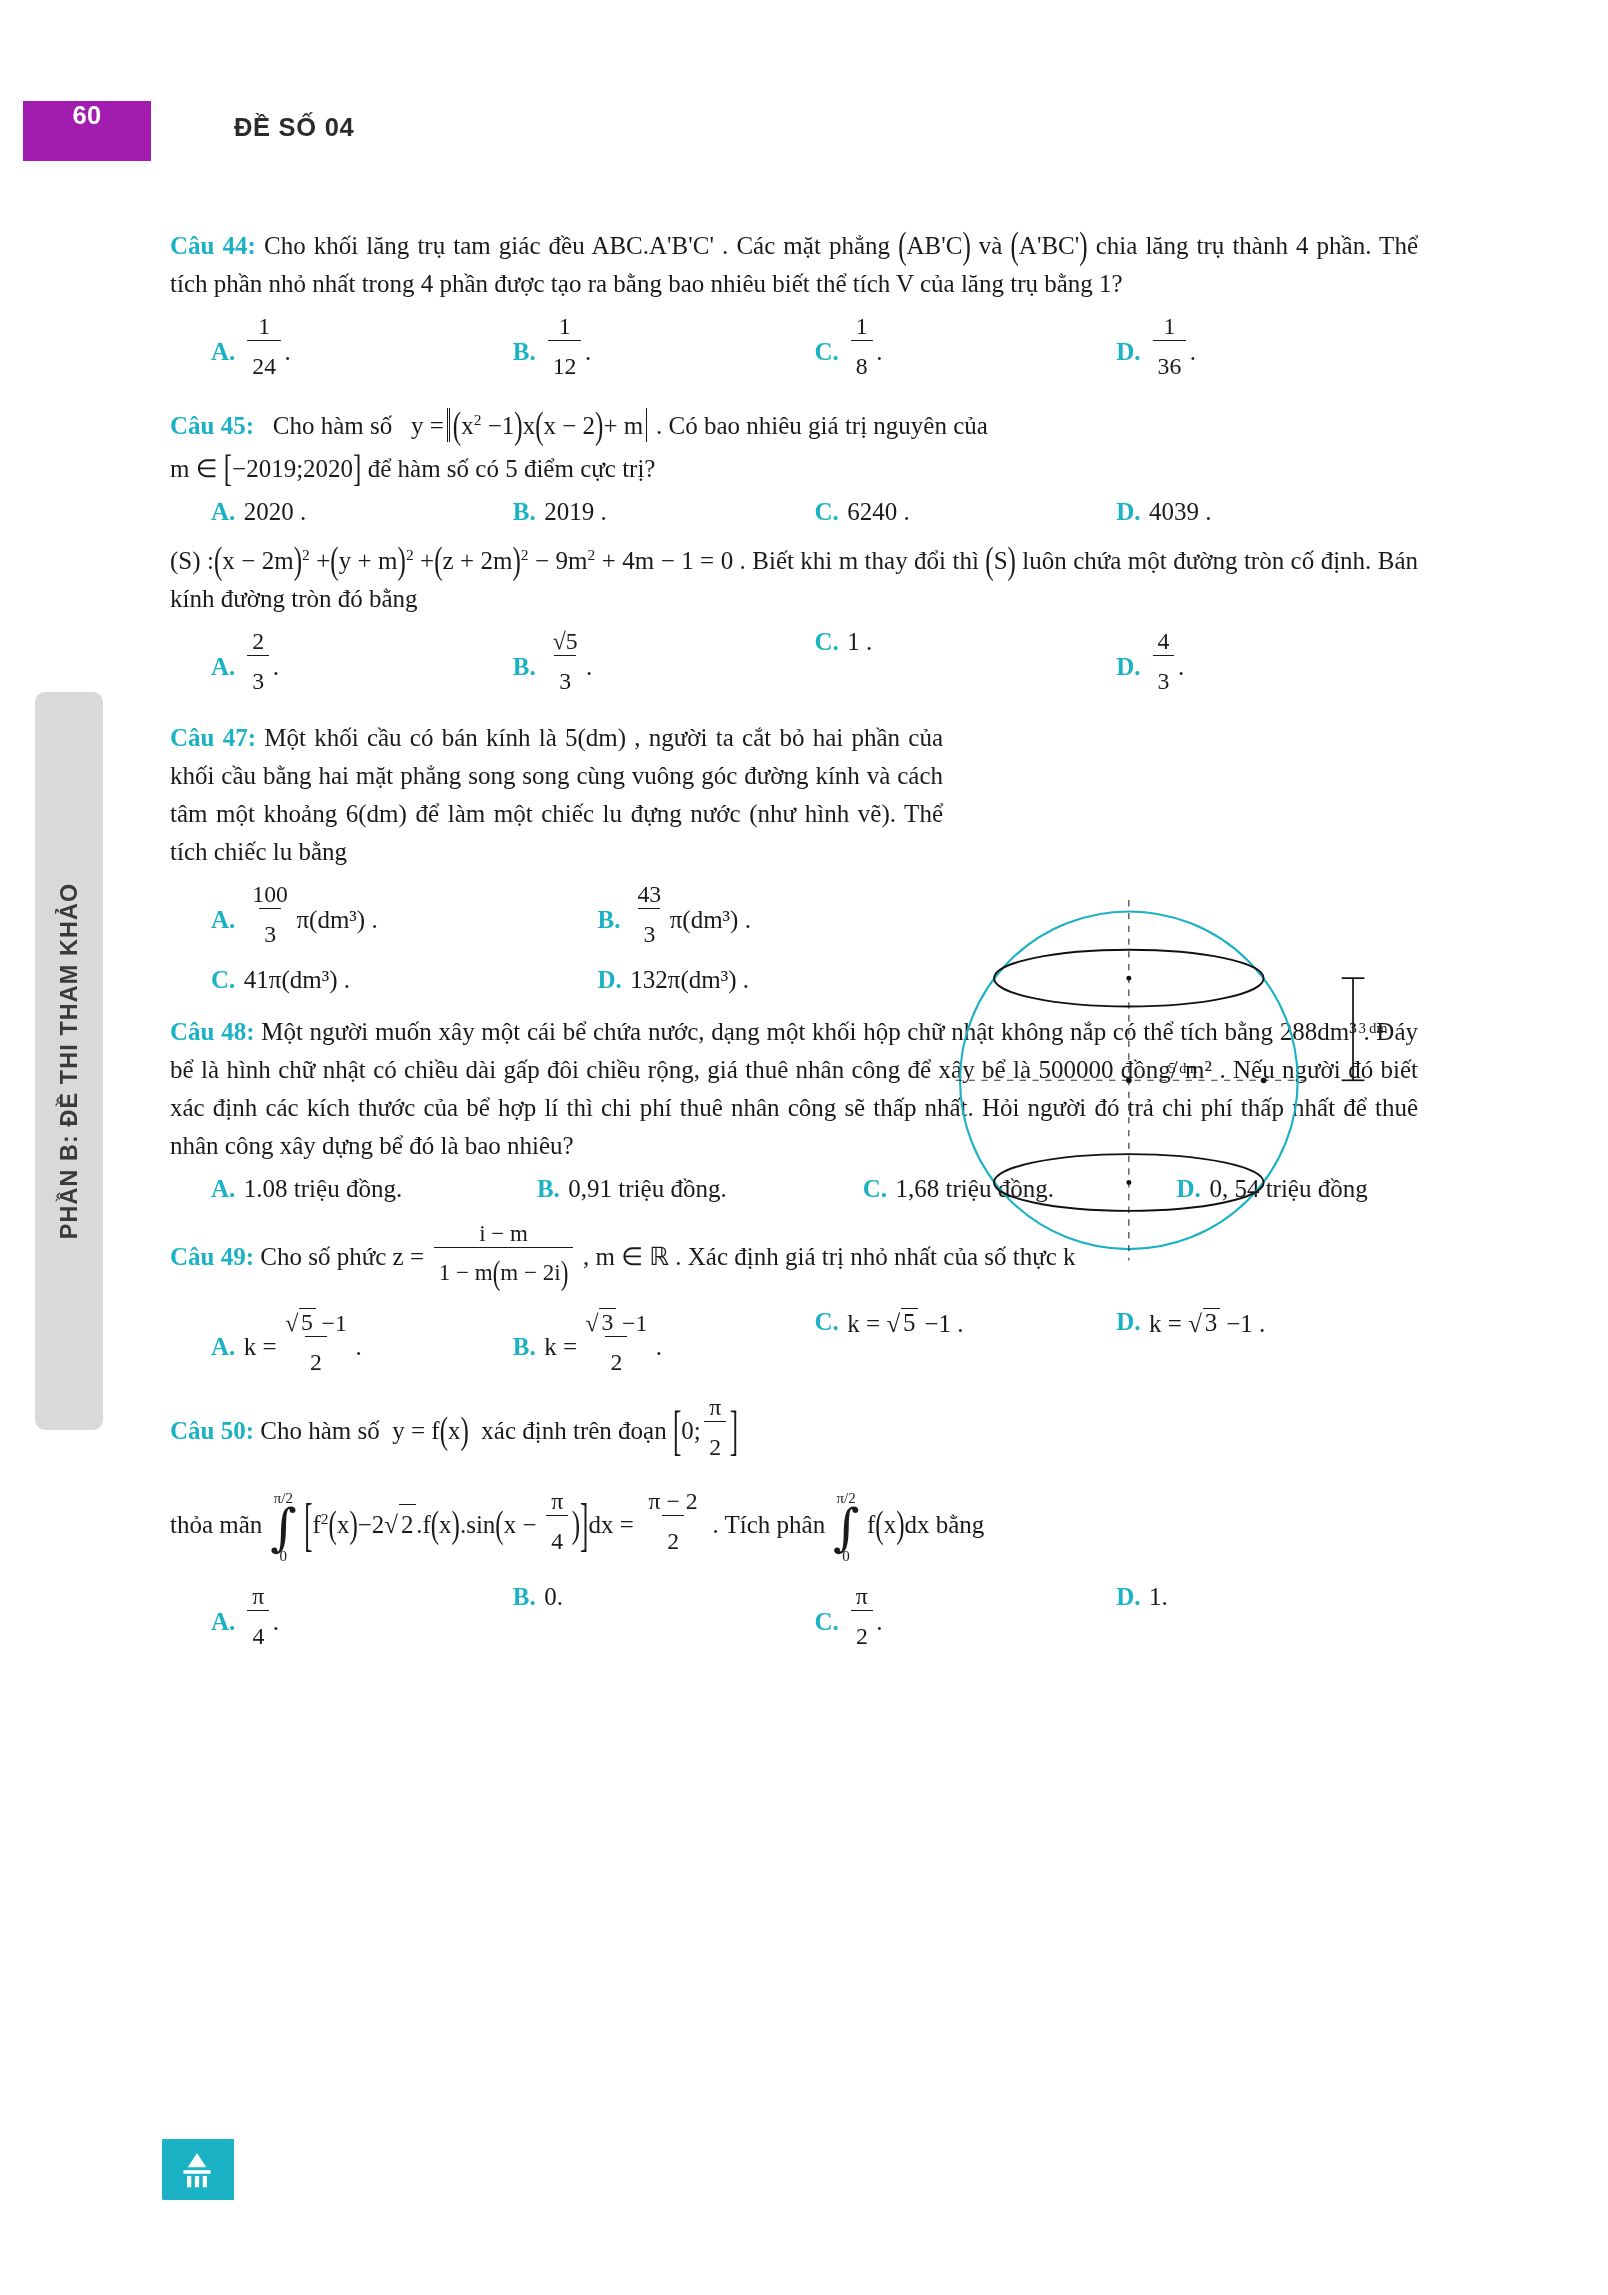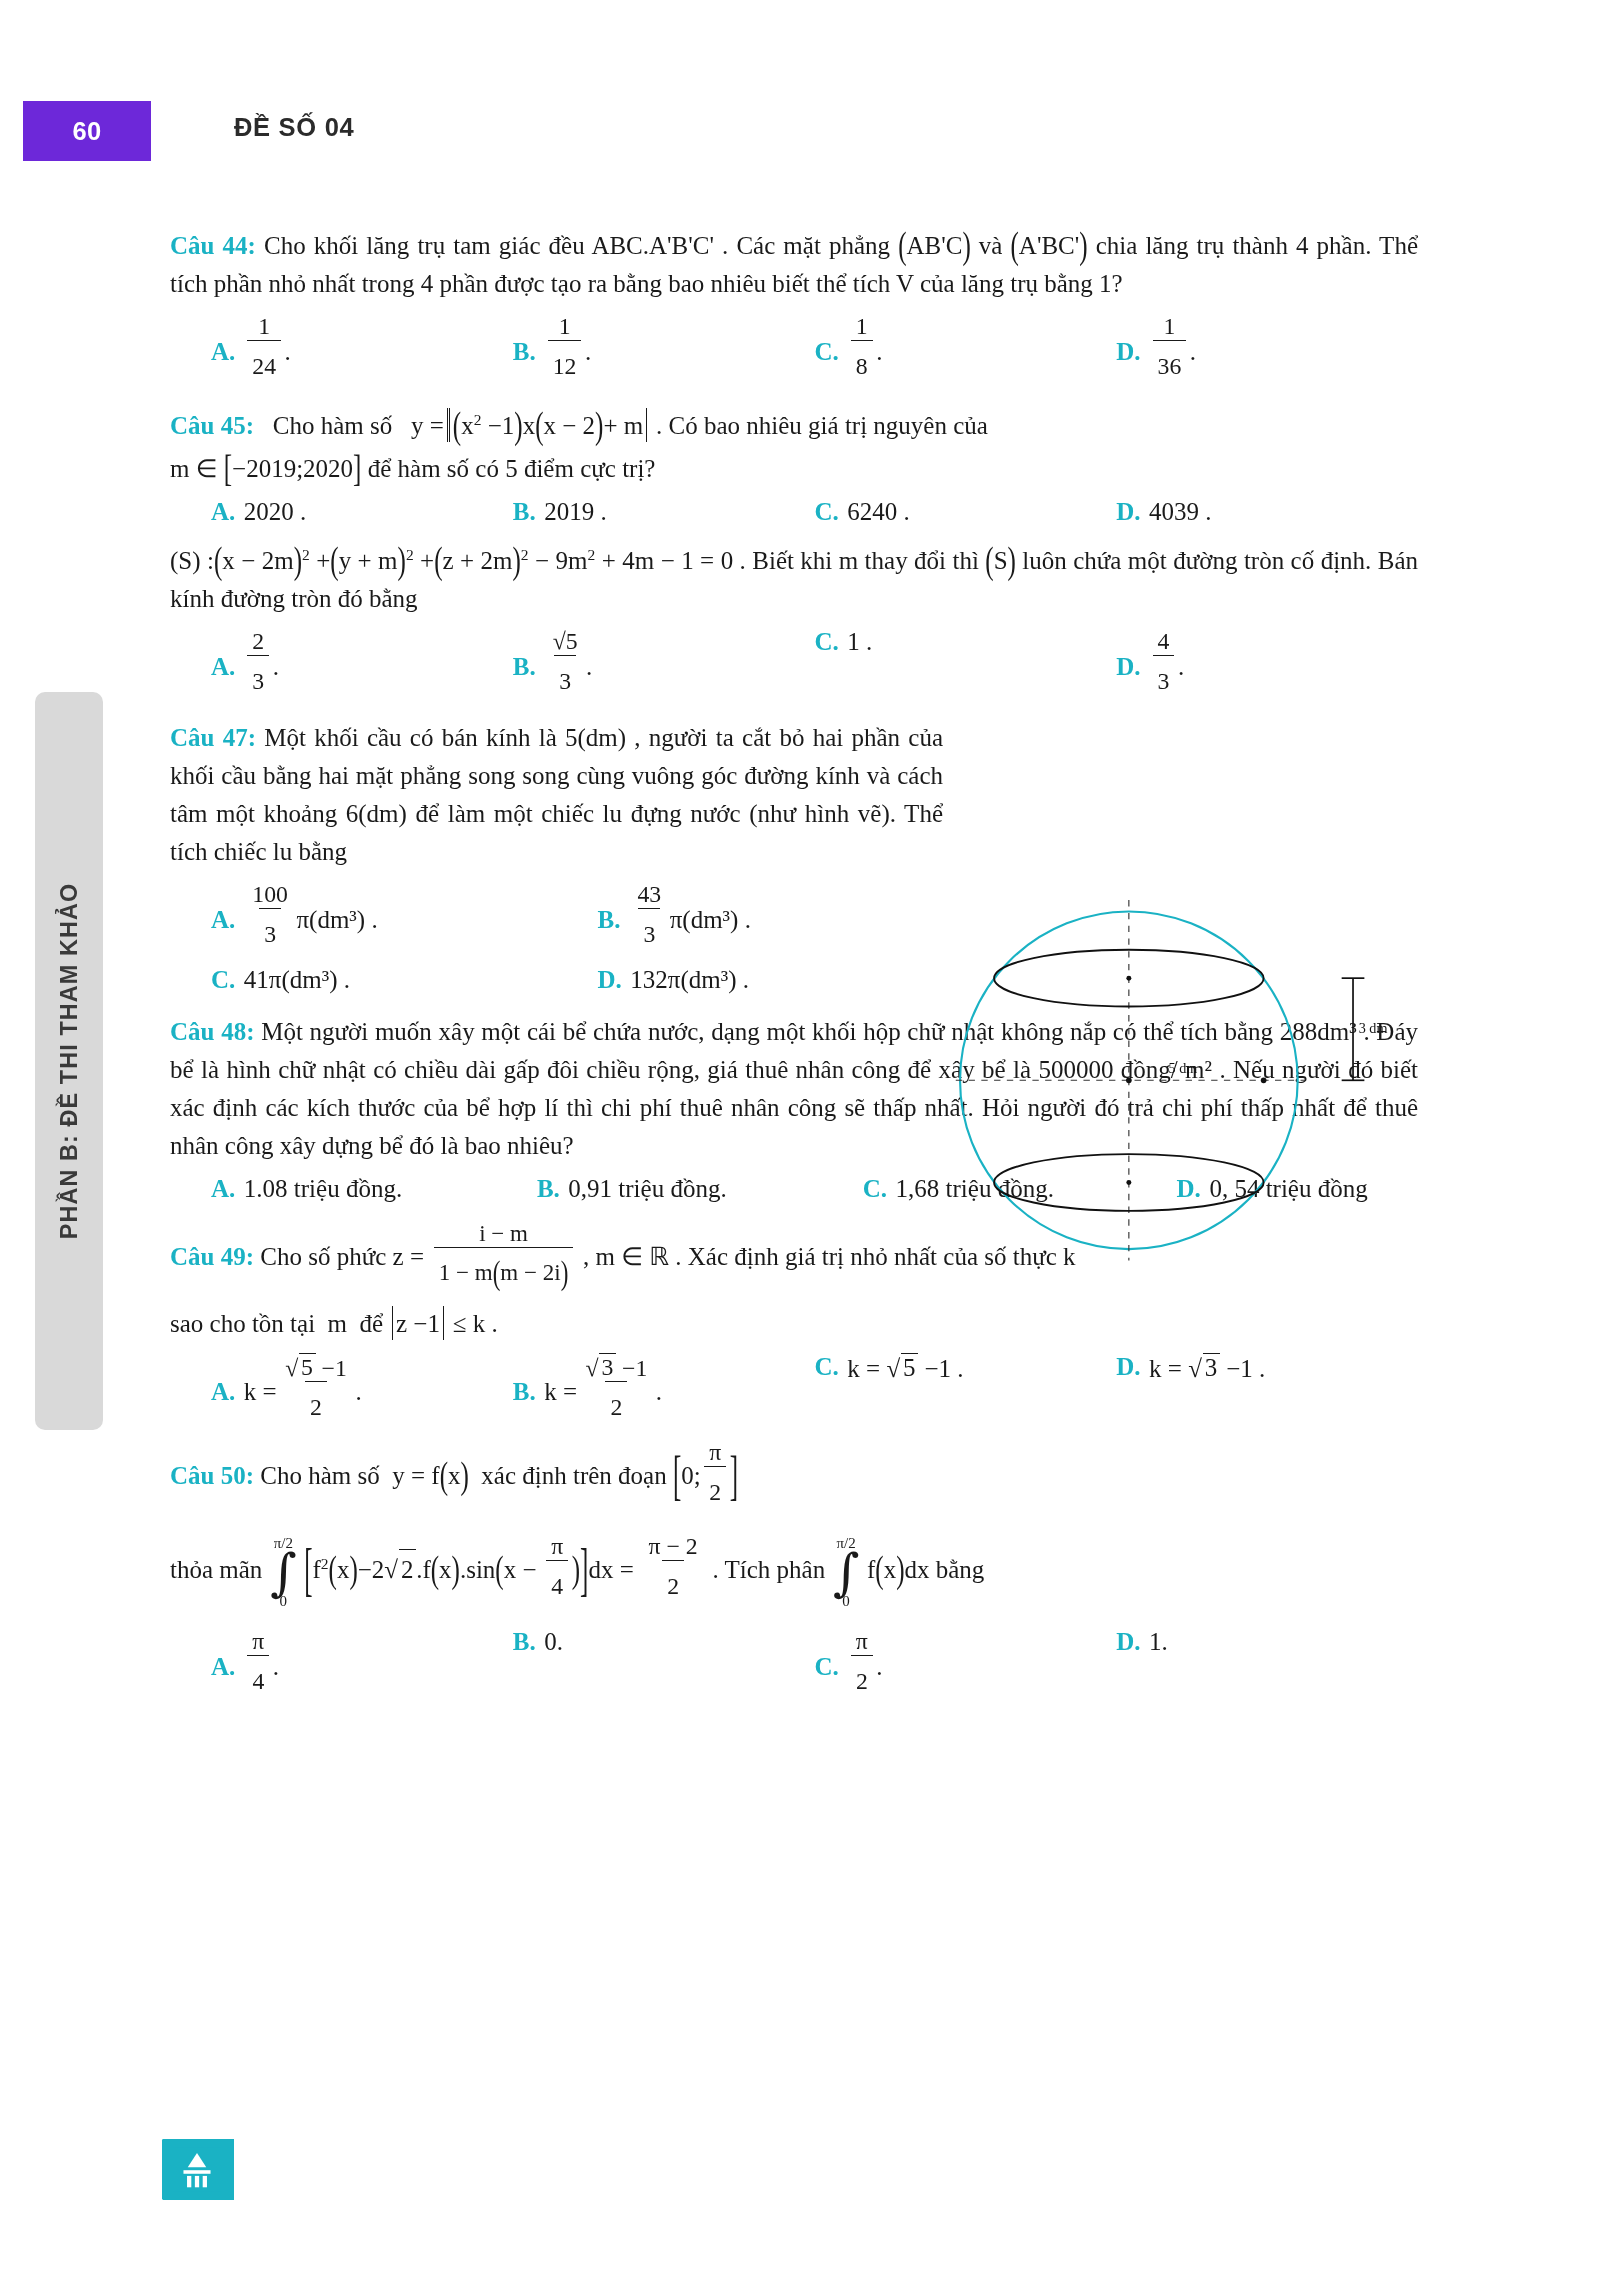--- a/index.html
+++ b/index.html
@@ -16,23 +16,22 @@
     overflow: hidden;
   }
 
   
   .page-number-box {
     position: absolute;
     left: 23px;
     top: 101px;
     width: 128px;
     height: 60px;
-    background: #6d28d9;
+    background: #a21caf;
     display: flex;
-    align-items: center;
     justify-content: center;
   }
   .page-number-box span {
     color: #ffffff;
     font-family: "Liberation Sans", sans-serif;
     font-weight: bold;
     font-size: 25.5px;
     letter-spacing: 0.4px;
   }
   .header-title {
@@ -405,24 +404,20 @@
       <span class="qlabel">Câu 49:</span>
       <span>Cho số phức</span>
       <span>z =
         <span class="frac" style="font-size:0.92em">
           <span class="num">i − m</span>
           <span class="den">1 − m<span class="big-paren">(</span>m − 2i<span class="big-paren">)</span></span>
         </span>
       </span>
       <span>, m ∈ ℝ . Xác định giá trị nhỏ nhất của số thực k</span>
     </div>
-    <div class="ptext nojust" style="margin-top:7px">
-      <span>sao cho tồn tại&nbsp; m&nbsp; để</span>
-      <span><span class="abs-bar"></span>z −1<span class="abs-bar"></span> ≤ k .</span>
-    </div>
     <div class="opts w4">
       <div>
         <span class="opt-let">A.</span>
         <span>k =</span>
         <span class="frac">
           <span class="num">√<span class="sqrt">5</span> −1</span>
           <span class="den">2</span>
         </span>
         <span>.</span>
       </div>

